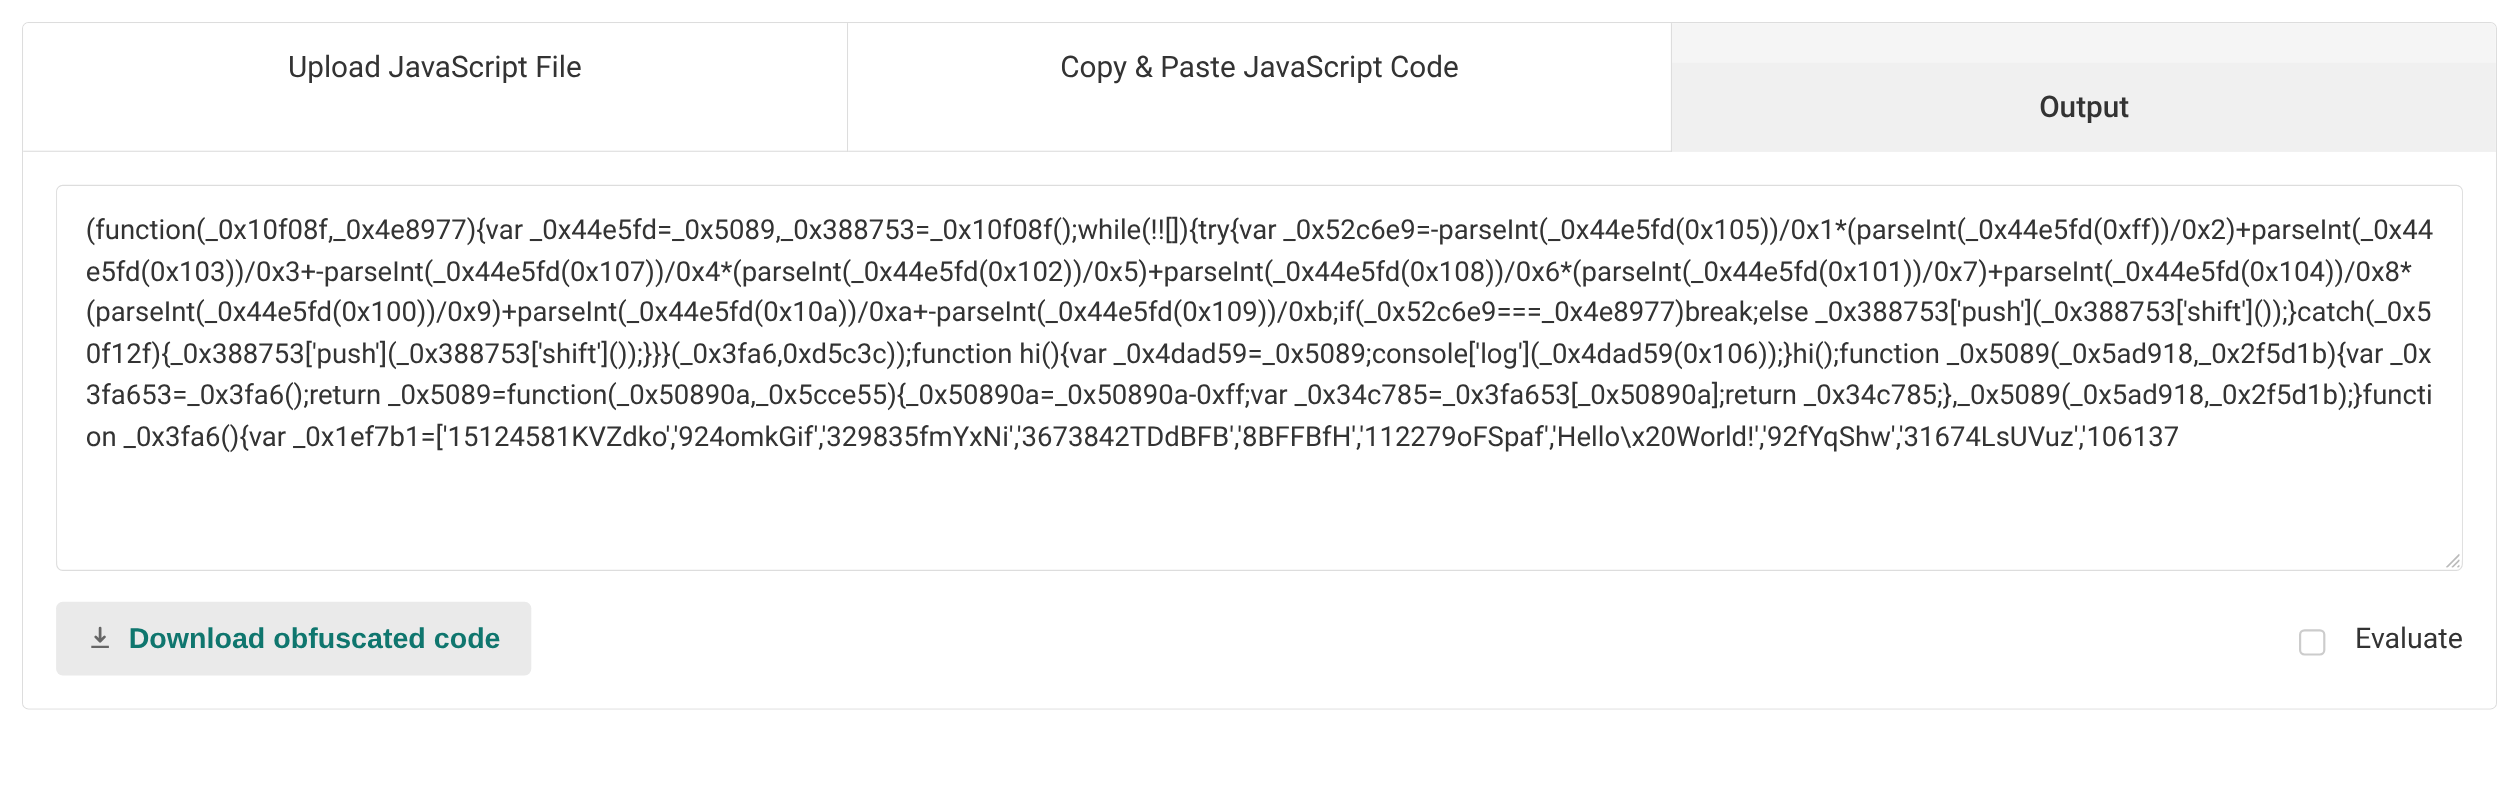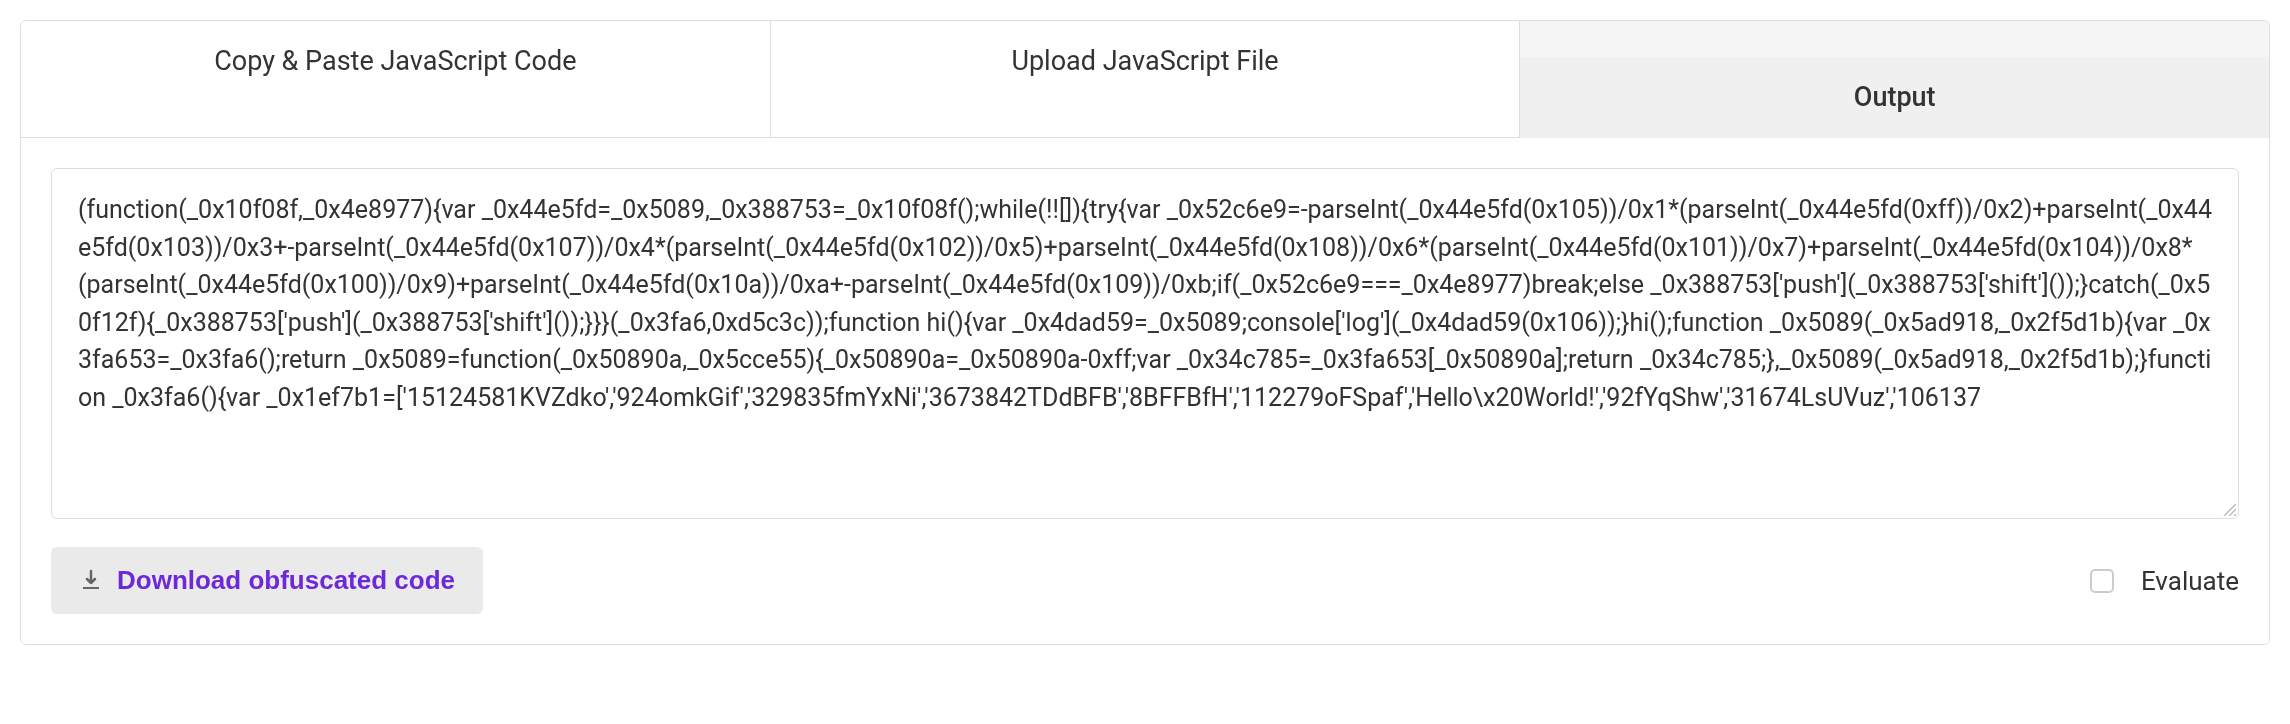--- a/index.html
+++ b/index.html
@@ -118,32 +118,32 @@
 .download-btn {
   display: inline-flex;
   align-items: center;
   gap: 14px;
   padding: 18px 28px;
   background: #eaeaea;
   border: none;
   border-radius: 6px;
   font-size: 26px;
   font-weight: 600;
-  color: #6d28d9;
+  color: #0f766e;
   cursor: pointer;
 }
 
 .download-icon {
   width: 24px;
   height: 24px;
 }
 
 .evaluate-group {
   display: flex;
-  align-items: center;
+  align-items: flex-end;
   gap: 27px;
 }
 
 .checkbox {
   width: 24px;
   height: 24px;
   border: 2px solid #ccc;
   border-radius: 5px;
   background: #fff;
   cursor: pointer;
@@ -159,22 +159,22 @@
   font-size: 26px;
   color: #333;
   cursor: pointer;
 }
 </style>
 </head>
 <body>
 
 <div class="container">
   <div class="tabs">
+    <div class="tab">Upload JavaScript File</div>
     <div class="tab">Copy &amp; Paste JavaScript Code</div>
-    <div class="tab">Upload JavaScript File</div>
     <div class="tab active">Output</div>
   </div>
   <div class="content">
     <div class="code-area-wrapper">
       <textarea class="code-area" readonly="" style="">(function(_0x10f08f,_0x4e8977){var _0x44e5fd=_0x5089,_0x388753=_0x10f08f();while(!![]){try{var _0x52c6e9=-parseInt(_0x44e5fd(0x105))/0x1*(parseInt(_0x44e5fd(0xff))/0x2)+parseInt(_0x44e5fd(0x103))/0x3+-parseInt(_0x44e5fd(0x107))/0x4*(parseInt(_0x44e5fd(0x102))/0x5)+parseInt(_0x44e5fd(0x108))/0x6*(parseInt(_0x44e5fd(0x101))/0x7)+parseInt(_0x44e5fd(0x104))/0x8*(parseInt(_0x44e5fd(0x100))/0x9)+parseInt(_0x44e5fd(0x10a))/0xa+-parseInt(_0x44e5fd(0x109))/0xb;if(_0x52c6e9===_0x4e8977)break;else _0x388753['push'](_0x388753['shift']());}catch(_0x50f12f){_0x388753['push'](_0x388753['shift']());}}}(_0x3fa6,0xd5c3c));function hi(){var _0x4dad59=_0x5089;console['log'](_0x4dad59(0x106));}hi();function _0x5089(_0x5ad918,_0x2f5d1b){var _0x3fa653=_0x3fa6();return _0x5089=function(_0x50890a,_0x5cce55){_0x50890a=_0x50890a-0xff;var _0x34c785=_0x3fa653[_0x50890a];return _0x34c785;},_0x5089(_0x5ad918,_0x2f5d1b);}function _0x3fa6(){var _0x1ef7b1=['15124581KVZdko','924omkGif','329835fmYxNi','3673842TDdBFB','8BFFBfH','112279oFSpaf','Hello\x20World!','92fYqShw','31674LsUVuz','106137</textarea>
       <div class="resize-handle">
         <svg viewBox="0 0 16 16">
           <line x1="4" y1="16" x2="16" y2="4" stroke="#bbb" stroke-width="1.5"></line>
           <line x1="9" y1="16" x2="16" y2="9" stroke="#bbb" stroke-width="1.5"></line>
           <line x1="14" y1="16" x2="16" y2="14" stroke="#bbb" stroke-width="1.5"></line>

